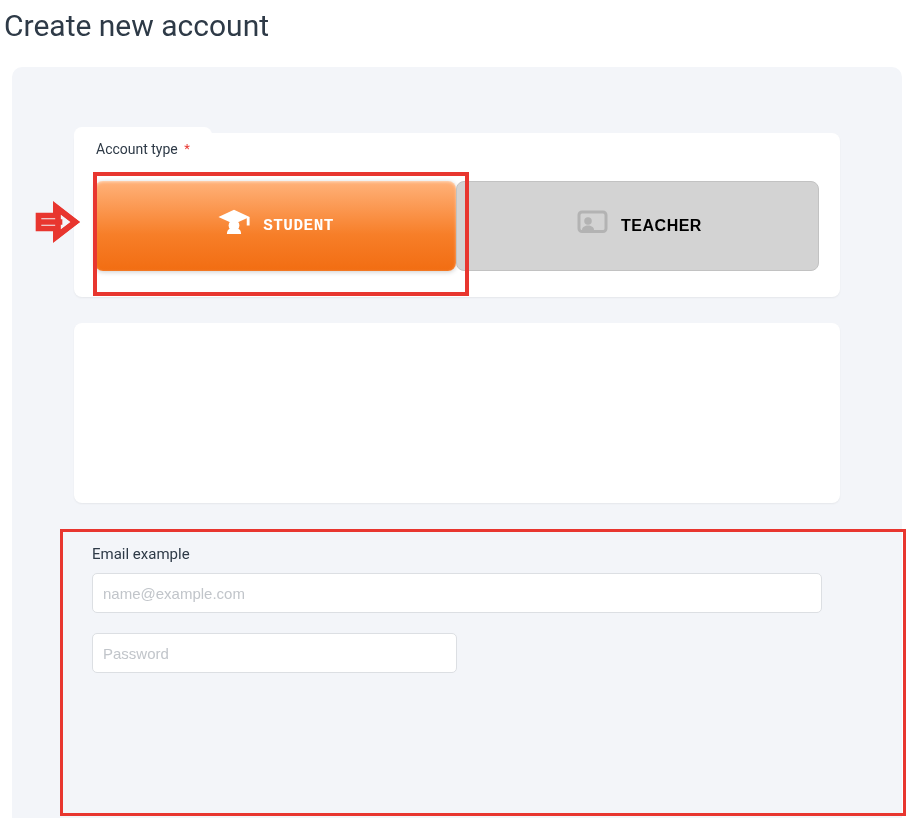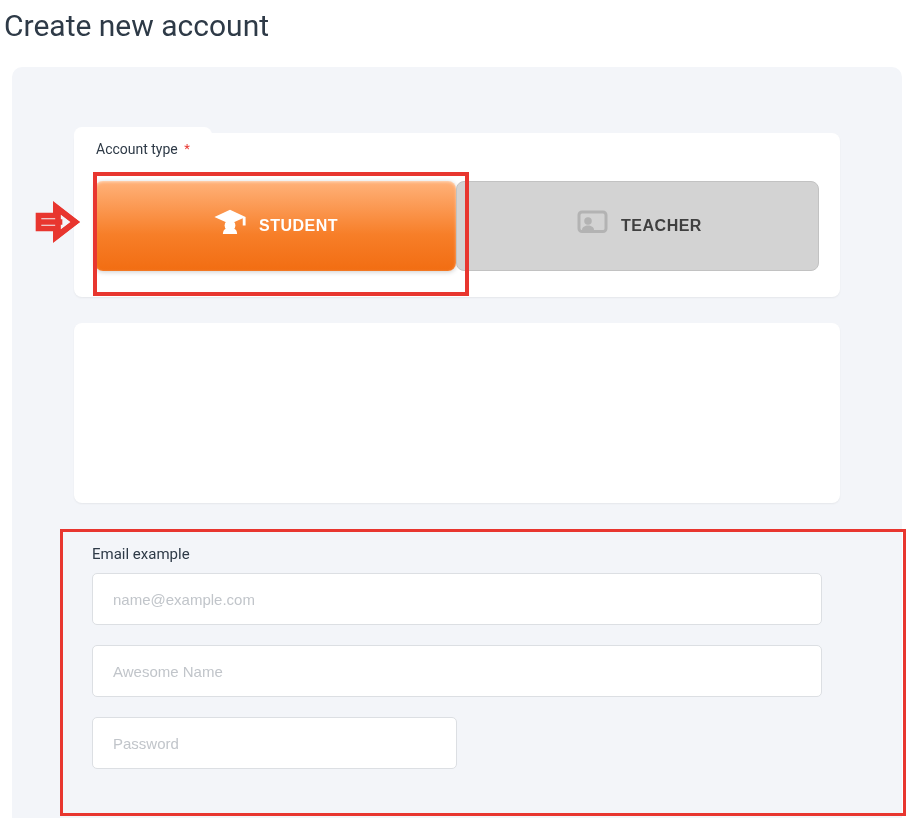--- a/index.html
+++ b/index.html
@@ -67,24 +67,25 @@
       gap: 12px;
       cursor: pointer;
       font-size: 16px;
       font-weight: 700;
       letter-spacing: 0.5px;
     }
     .segment-btn.active {
       background: linear-gradient(180deg, #ffb27a 0%, #f77e28 60%, #f26d12 100%);
       color: #fff;
       box-shadow: inset 0 1px 3px rgba(255,255,255,0.5), 0 1px 5px rgba(0,0,0,0.2);
+      font-family: Liberation Mono, monospace;
     }
     .segment-btn.inactive {
       background: #d3d3d3;
-      color: #404040;
+      color: #000000;
       border: 1px solid #c2c2c2;
     }
     .highlight-box-1 {
       position: absolute;
       border: 4px solid #e8362f;
       pointer-events: none;
       left: 93px;
       top: 172px;
       width: 376px;
       height: 124px;
@@ -106,24 +107,24 @@
       margin-bottom: 20px;
     }
     .form-label {
       display: block;
       font-size: 15px;
       color: #2e3a47;
       margin-bottom: 10px;
     }
     .form-input {
       width: 100%;
-      height: 52px;
+      height: 40px;
       border: 1px solid #dcdfe3;
       border-radius: 5px;
-      padding: 0 20px;
+      padding: 0 10px;
       font-size: 15px;
       color: #2e3a47;
       background: #fff;
     }
     .form-input::placeholder {
       color: #c1c5ca;
     }
     .half-width {
       width: 50%;
     }
@@ -174,21 +175,20 @@
   </div>
 
   <div class="section-card spacer-card"></div>
 
   <div class="form-section">
     <div class="form-group">
       <label class="form-label">Email example</label>
       <input type="text" class="form-input" placeholder="name@example.com" style="">
     </div>
     <div class="form-group">
-      <input type="text" class="form-input" placeholder="Awesome Name" style="">
     </div>
     <div class="form-group">
       <input type="password" class="form-input half-width" placeholder="Password" style="">
     </div>
   </div>
 
 </div>
 
 <div class="highlight-box-1"></div>
 <div class="arrow-annotation">

